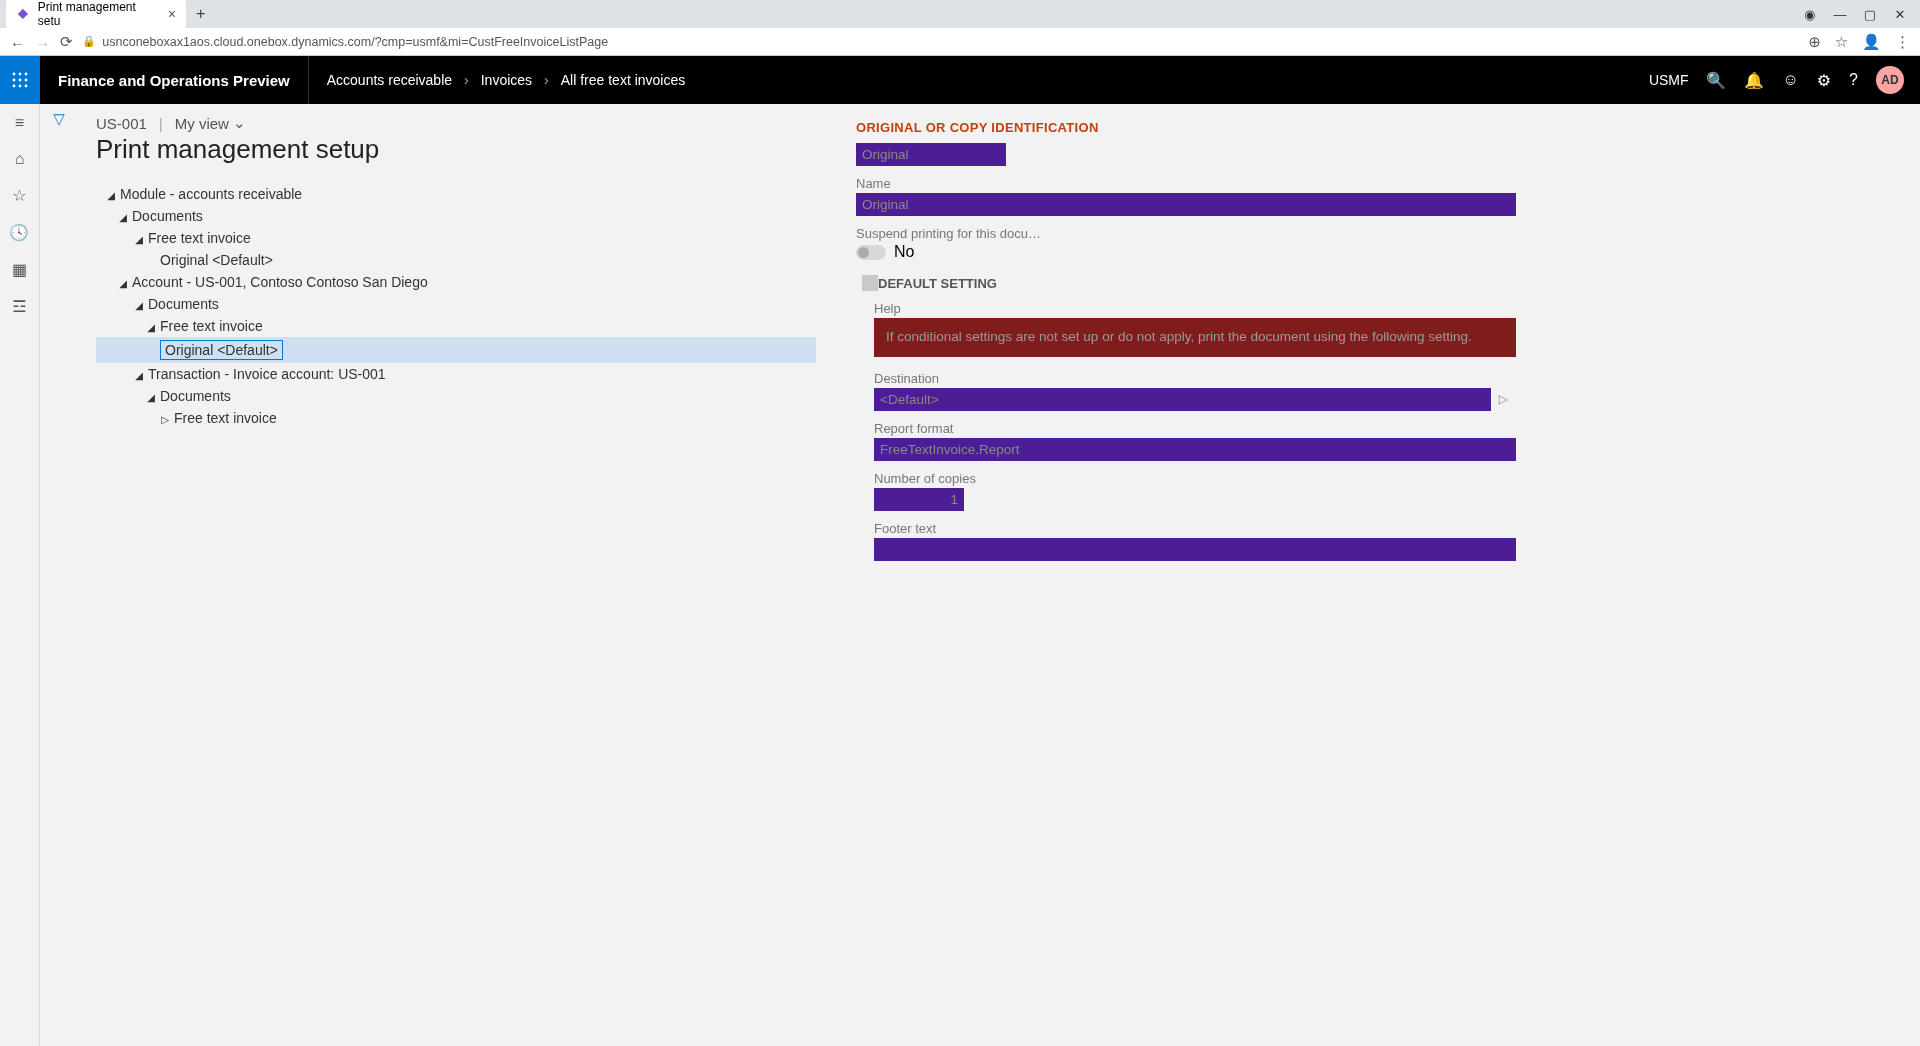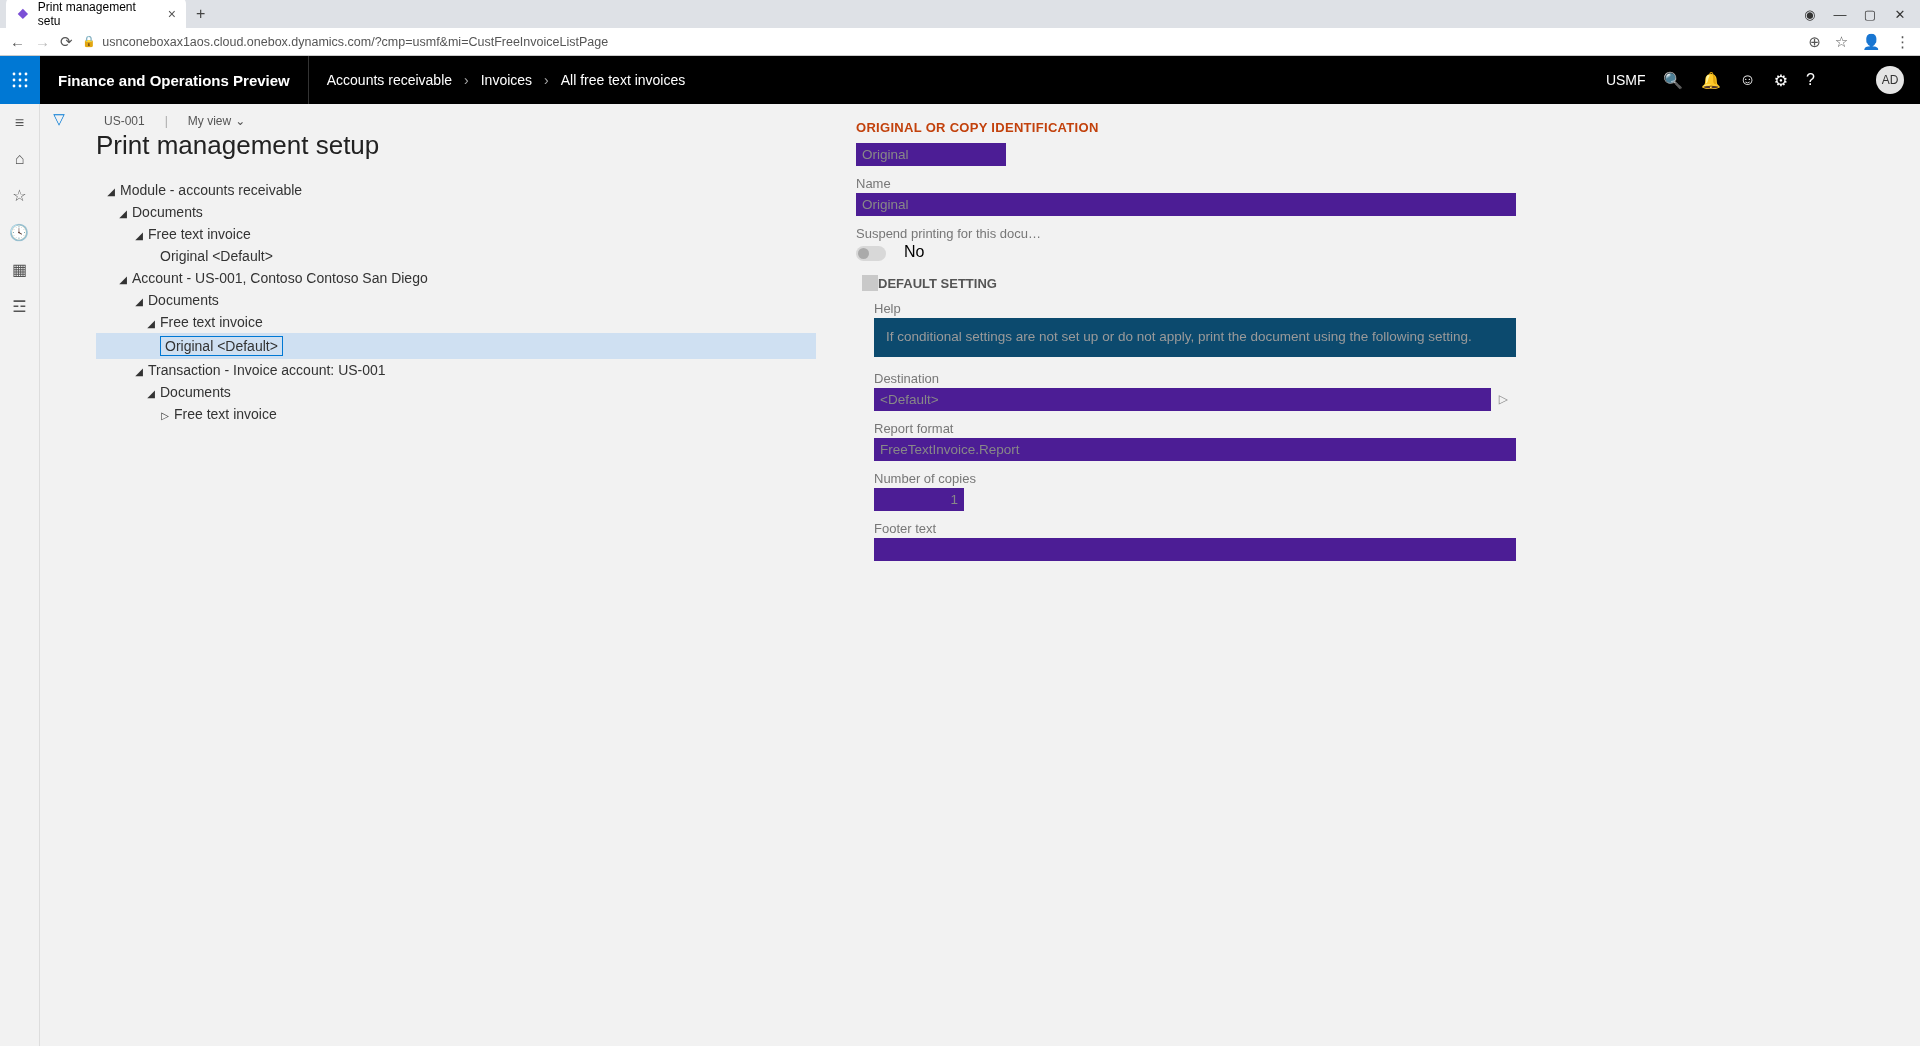--- a/index.html
+++ b/index.html
@@ -24,33 +24,33 @@
 
 .app-header { display: flex; align-items: center; background: #000; color: #fff; height: 48px; }
 .grid-launcher { background: #0078d4; width: 40px; height: 48px; display:flex; align-items:center; justify-content:center; font-size:16px; color:#fff; }
 .product-name { padding: 0 18px; font-size: 15px; font-weight: 600; border-right: 1px solid #333; height:100%; display:flex; align-items:center; }
 .breadcrumbs { display: flex; align-items: flex-end; gap: 12px; padding: 0 18px; font-size: 14px; }
 .breadcrumbs .chev { color:#aaa; }
 .hdr-spacer { flex: 1; }
 .hdr-right { display: flex; align-items: center; gap: 18px; padding-right: 16px; height:100%; }
 .hdr-right .company { font-size:14px; }
 .hdr-icon { font-size:16px; }
-.avatar { background:#e5e5e5; color:#333; border-radius:50%; width:28px; height:28px; display:flex; align-items:center; justify-content:center; font-size:12px; font-weight:400;margin-left:43px; }
+.avatar { background:#fca5a5; color:#333; border-radius:50%; width:28px; height:28px; display:flex; align-items:center; justify-content:center; font-size:12px; font-weight:700; }
 
 
 .app-body { display: flex; height: calc(1046px - 28px - 28px - 48px); background:#f2f2f2; }
 .left-rail { width: 40px; background: #f2f2f2; display:flex; flex-direction:column; align-items:center; gap:18px; padding-top:10px; border-right:1px solid #ddd; }
 .left-rail span { font-size:16px; color:#555; }
 .filter-col { width:38px; display:flex; justify-content:center; padding-top:6px; }
 .filter-col span { color:#0078d4; font-size:15px; }
 .content { flex:1; background:#f2f2f2; padding: 10px 20px 20px 18px; display:flex; gap:40px; }
 
 
 .tree-panel { flex: 0 0 720px; }
-.context-line { font-size:12px; color:#555; display:flex; align-items:center; gap:20px;margin-left:8px; }
+.context-line { font-size:15px; color:#555; display:flex; align-items:center; gap:12px; }
 .context-line .sep { color:#aaa; }
 .view-label { cursor:pointer; display:flex; align-items:center; gap:4px; }
 .page-title { font-size:26px; color:#222; margin-top:2px; margin-bottom:18px; }
 .tree ul { list-style:none; }
 .tree li { padding: 3px 0; font-size:14px; color:#333; }
 .tree .caret { display:inline-block; width:14px; text-align:center; font-size:10px; color:#333; margin-right:2px; cursor:pointer; }
 .tree .node-label { cursor:pointer; }
 .tree .indent-1 { padding-left: 8px; }
 .tree .indent-2 { padding-left: 20px; }
 .tree .indent-3 { padding-left: 36px; }
@@ -60,28 +60,28 @@
 .tree .selected-box { border:1px solid #0078d4; padding:1px 4px; display:inline-block; }
 
 
 .form-panel { flex:1; max-width:660px; padding-top:6px; }
 .section-title { font-size:13px; font-weight:600; color:#c2410c; letter-spacing:.3px; margin-bottom:8px; }
 .field { margin-bottom:10px; }
 .field-label { font-size:13px; color:#777; margin-bottom:2px; }
 .field-input { width:150px; background:#4c1d95; border:none; padding:4px 6px; font-size:13.5px; color:#888; }
 .field-input.full { width:100%; }
 .field-input.num { text-align:right; width:90px; }
-.toggle-row { display:flex; align-items:flex-end; gap:18px; }
+.toggle-row { display:flex; align-items:center; gap:8px; }
 .toggle { width:30px; height:15px; background:#d8d8d8; border-radius:8px; position:relative; }
 .toggle::after { content:""; position:absolute; left:2px; top:2px; width:11px; height:11px; background:#aaa; border-radius:50%; }
 .subhead-row { display:flex; align-items:center; gap:0; margin:14px 0 10px 0;padding-left:6px; }
 .subhead-check { width:16px; height:16px; background:#c9c9c9; }
 .subhead-label { font-size:13px; font-weight:600; color:#555; }
 .inner-fields { padding-left:18px; }
-.help-box { background:#0c4a6e; padding:10px 12px; color:#9a9a9a; font-size:13.5px; line-height:1.4; margin-bottom:14px; }
+.help-box { background:#7f1d1d; padding:10px 12px; color:#9a9a9a; font-size:13.5px; line-height:1.4; margin-bottom:14px; }
 .dest-row { display:flex; align-items:center; }
 .dest-row .field-input { flex:1; }
 .dest-chev { padding:4px 8px; color:#888; font-size:12px; }
 </style>
 </head>
 <body>
 
 <div class="browser-chrome">
   <div class="tabbar">
     <div class="tab">

